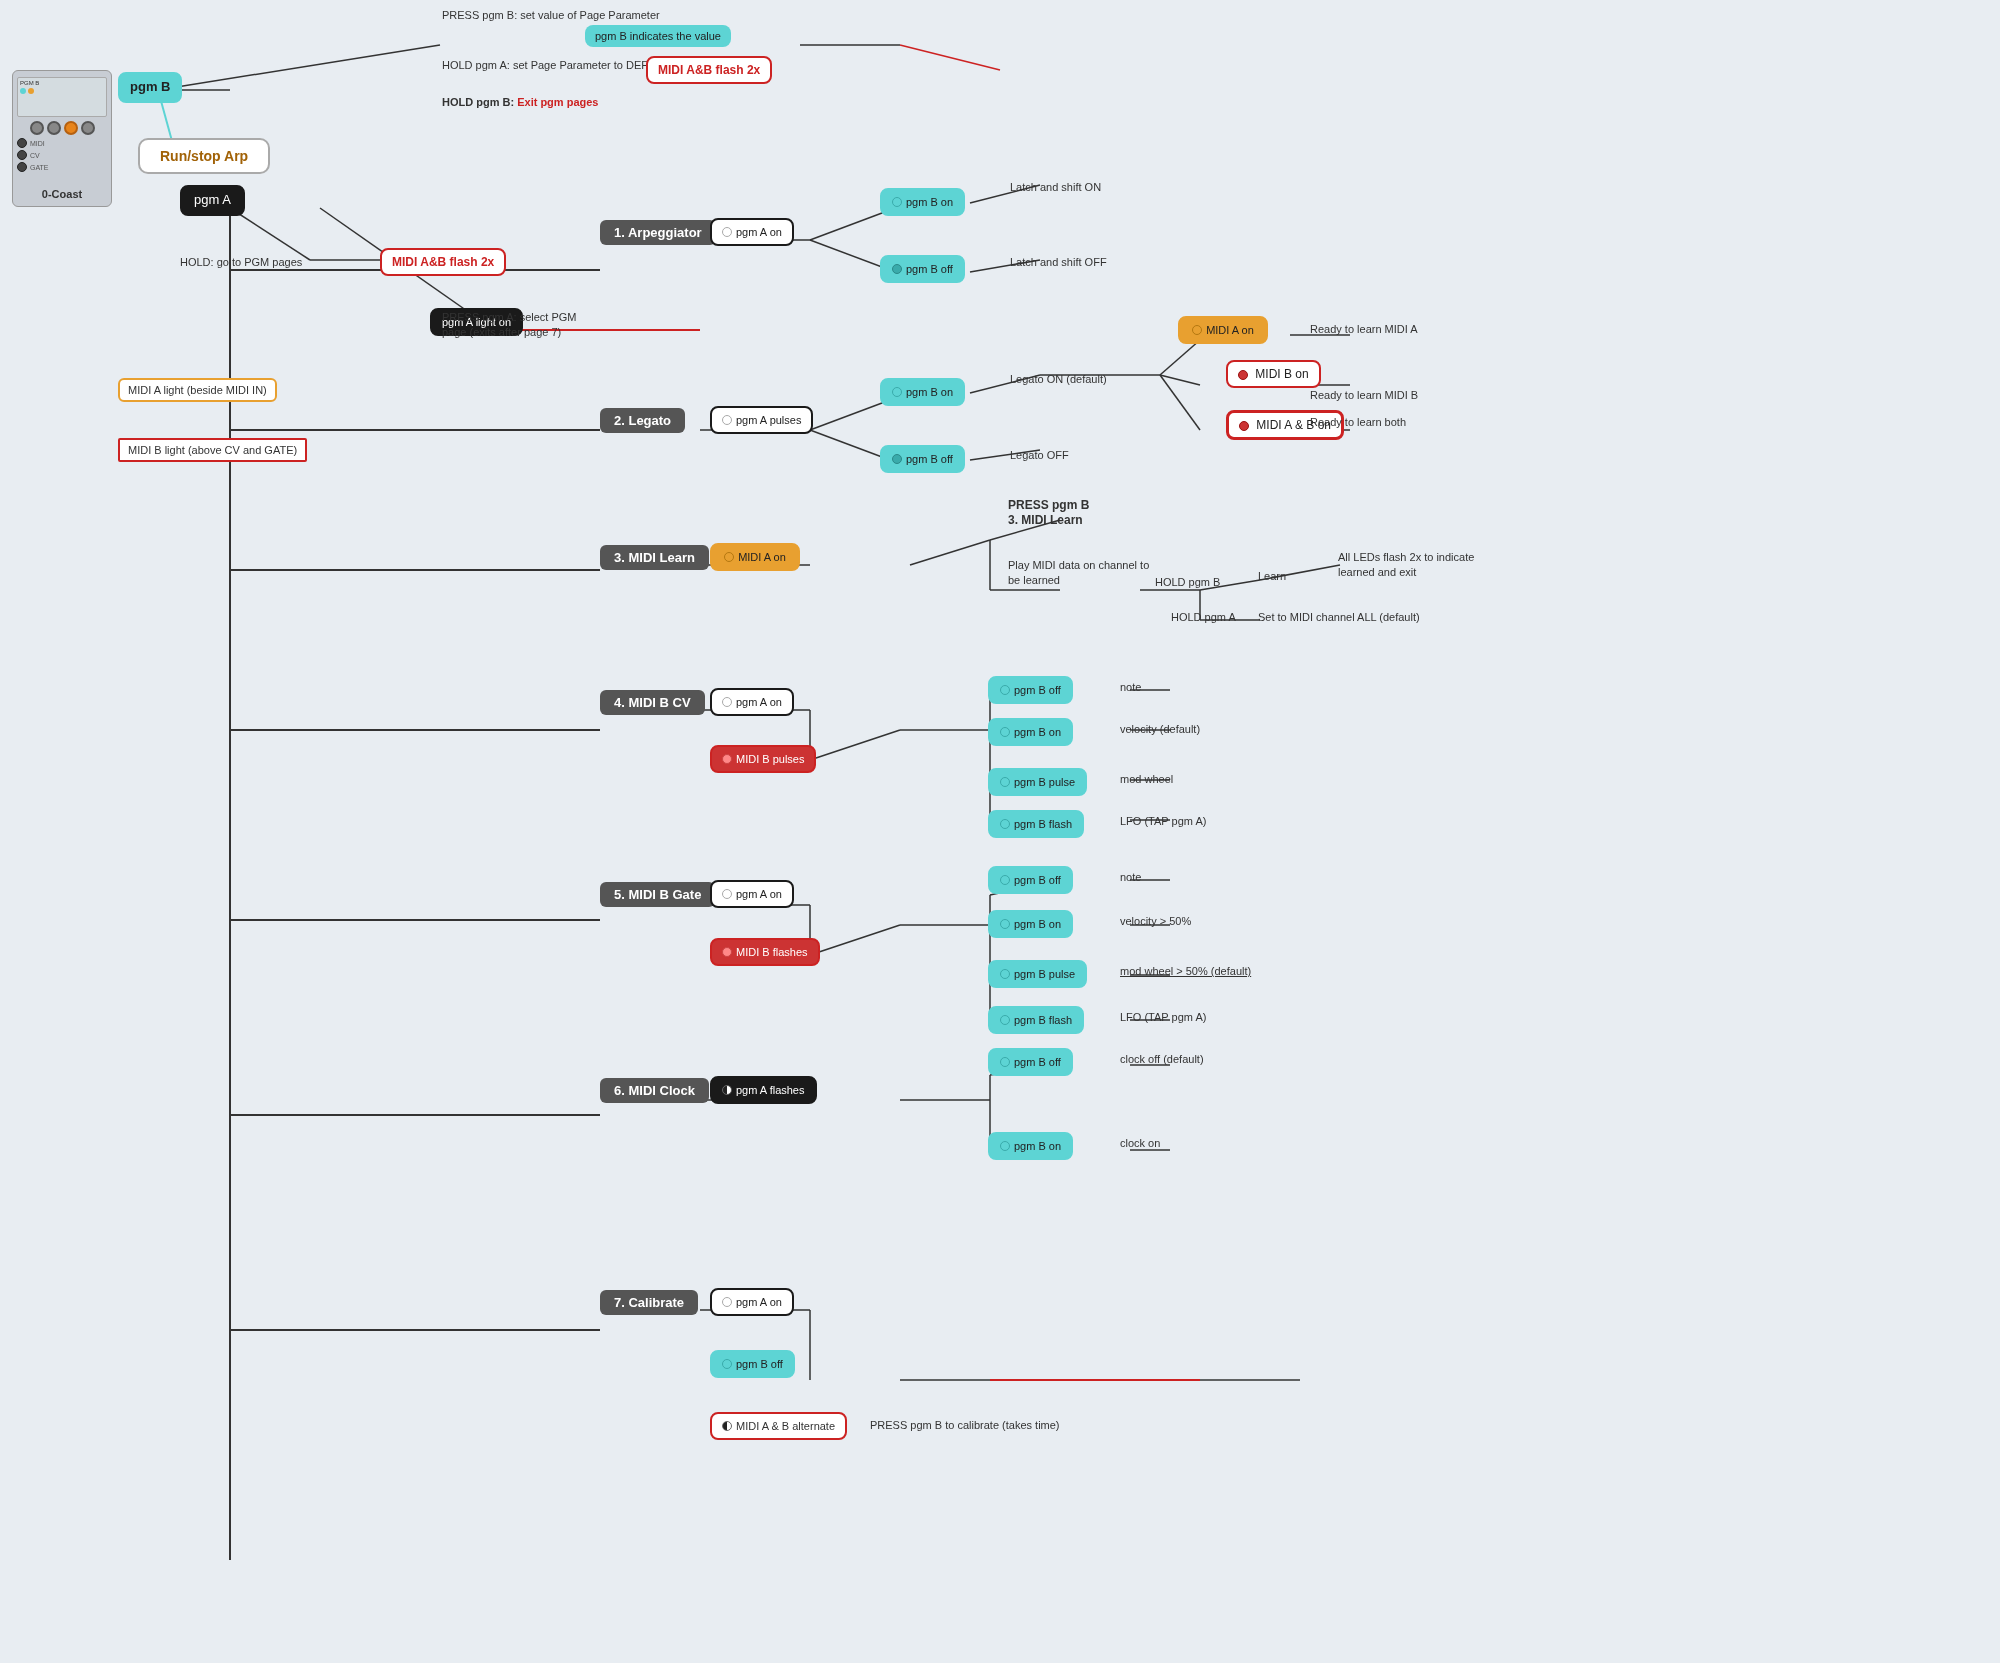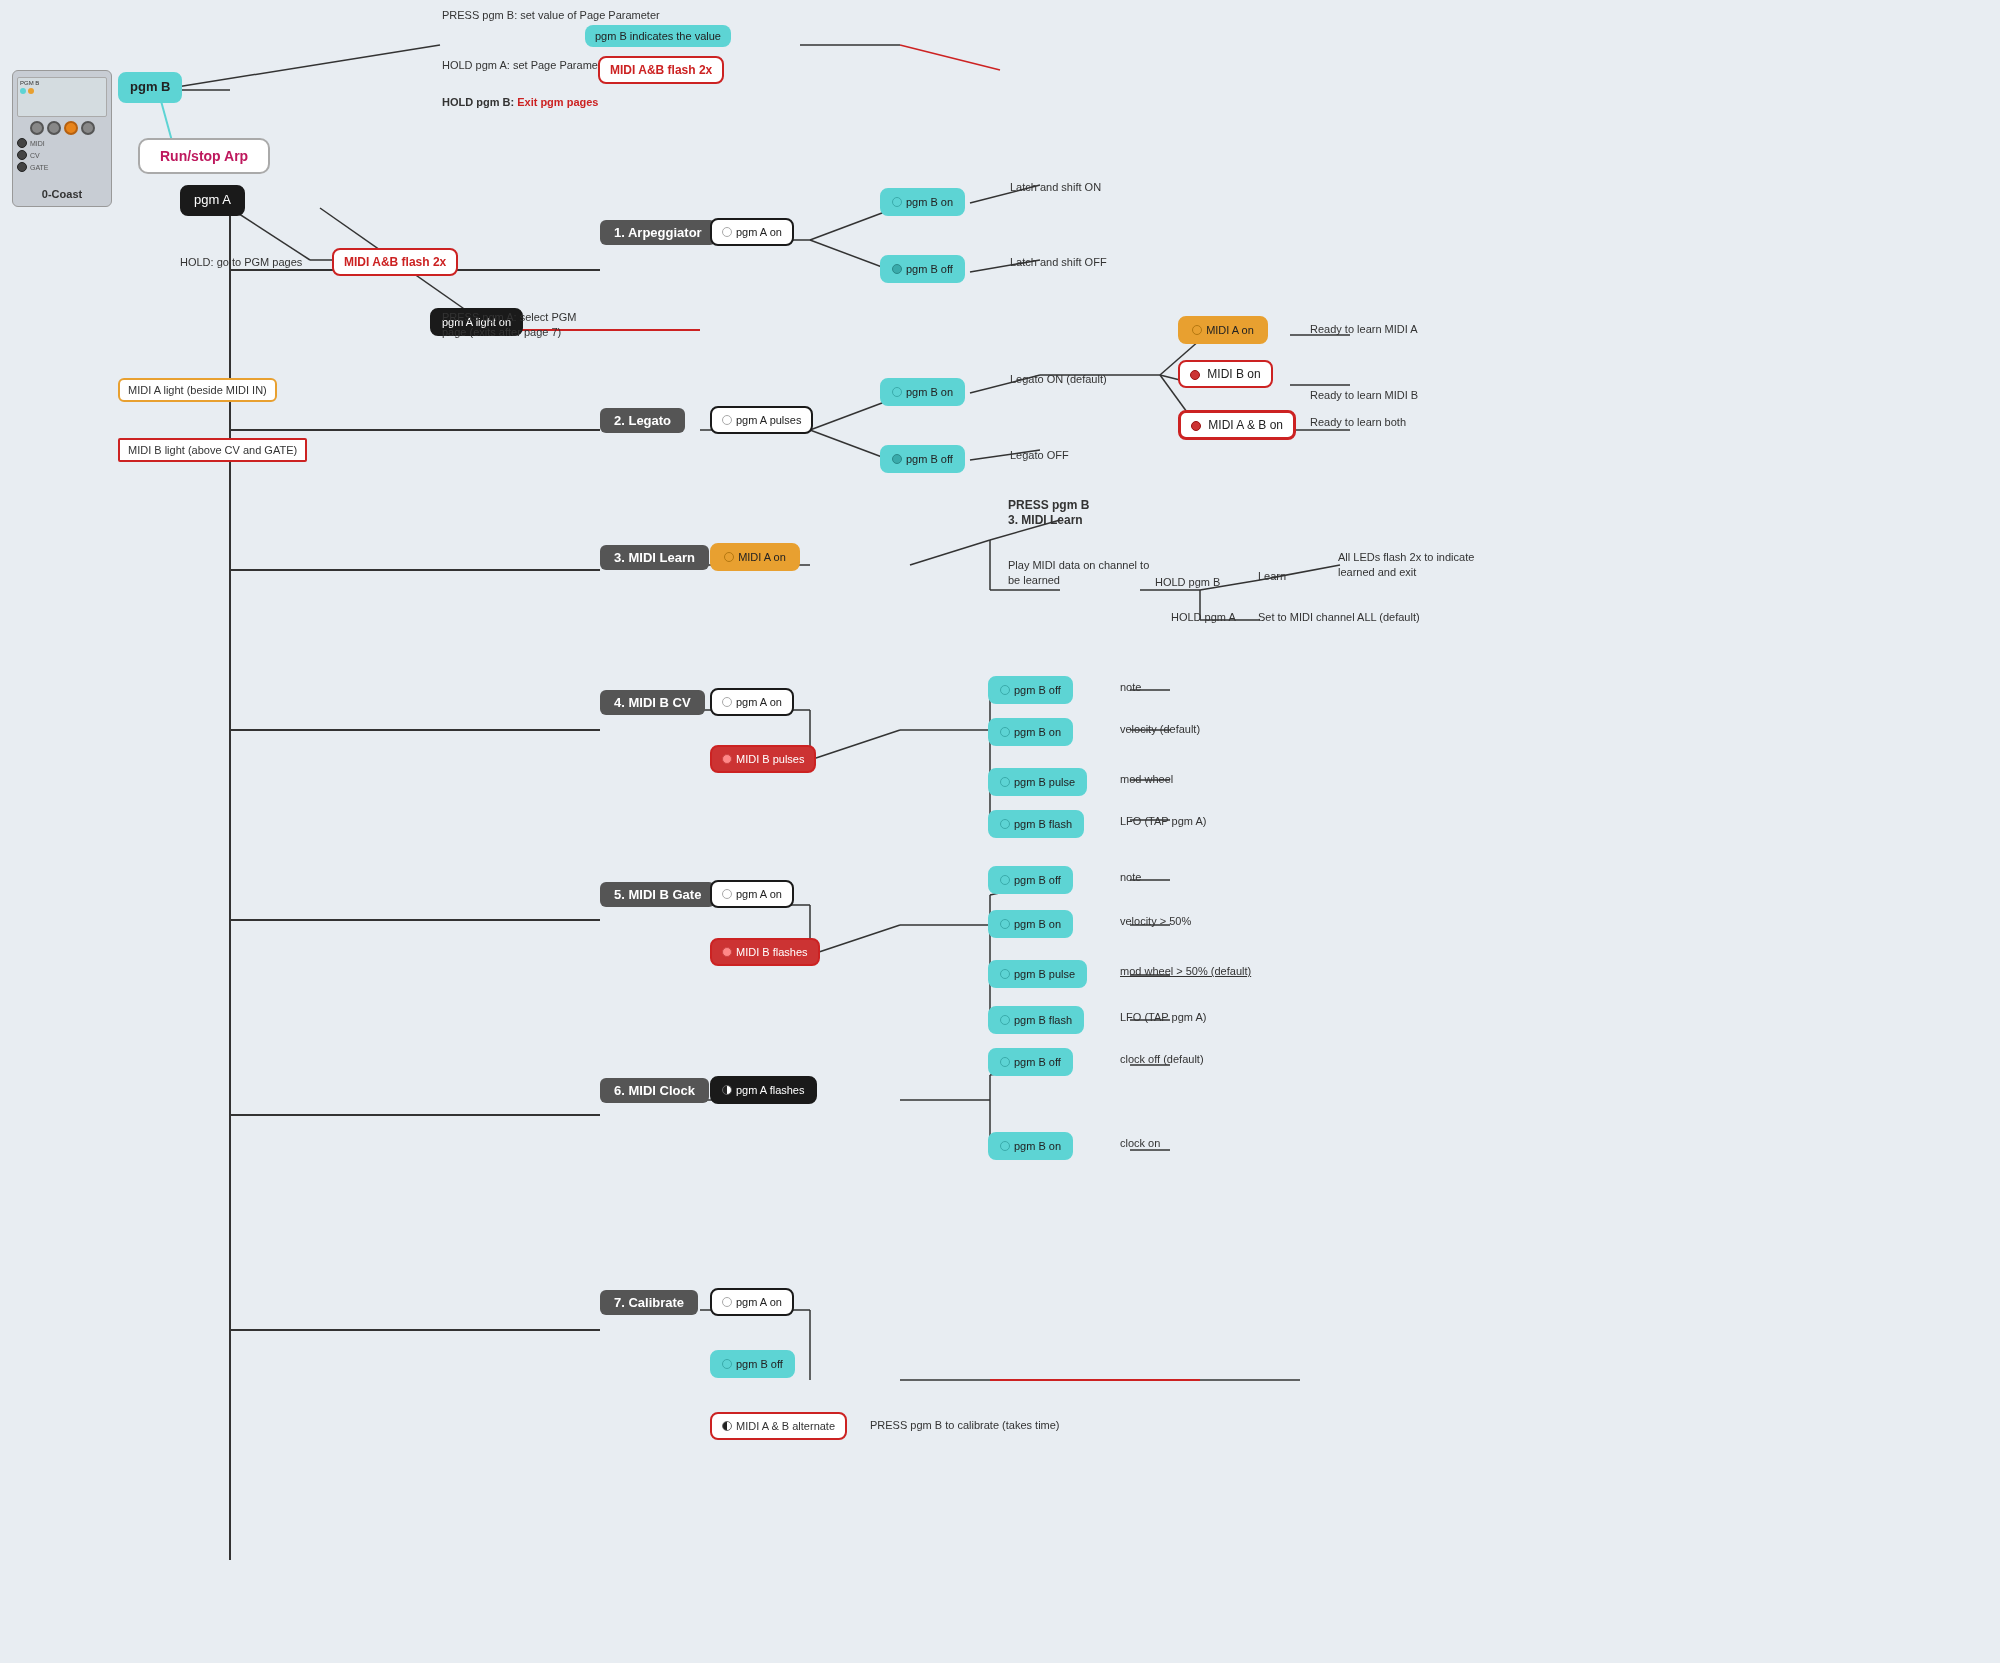--- a/index.html
+++ b/index.html
@@ -152,21 +152,21 @@
 
     
     .arp-box {
       position: absolute;
       background: white;
       border: 2px solid #aaa;
       border-radius: 10px;
       padding: 8px 20px;
       font-size: 14px;
       font-weight: bold;
-      color: #be185d;
+      color: #a16207;
     }
 
     
     .section-box {
       position: absolute;
       background: #555;
       color: white;
       border-radius: 6px;
       padding: 5px 14px;
       font-size: 13px;
@@ -175,20 +175,21 @@
 
     .red-outline-box {
       position: absolute;
       background: white;
       border: 2px solid #cc2222;
       border-radius: 8px;
       padding: 5px 10px;
       font-size: 12px;
       color: #222;
       text-align: center;
+      margin-left: 48px;
     }
 
     .cyan-box {
       position: absolute;
       background: #5dd4d4;
       border-radius: 8px;
       padding: 5px 10px;
       font-size: 12px;
       color: #222;
       text-align: center;

